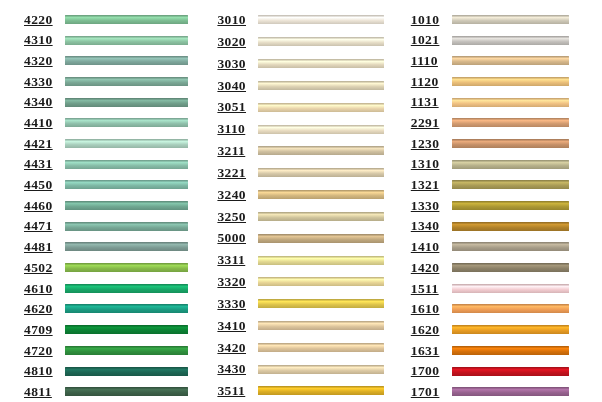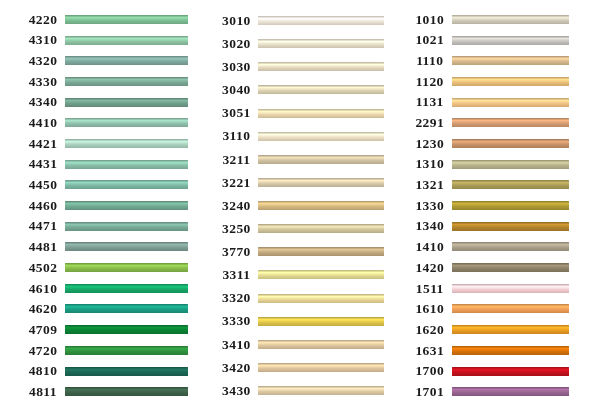--- a/index.html
+++ b/index.html
@@ -35,24 +35,25 @@
     display: flex;
     align-items: center;
     height: 24px;
   }
   .code {
     width: 38px;
     font-size: 13.5px;
     font-weight: bold;
     color: #1b1b1b;
     letter-spacing: 0.4px;
-    text-align: center;
+    text-align: left;
     line-height: 1;
     white-space: nowrap;
     font-family: "Liberation Serif", "DejaVu Serif", serif;
+    text-decoration: underline;
   }
   .swatch {
     height: 9px;
     margin-left: 3px;
     border-radius: 0.5px;
   }
   .col-1 .swatch { width: 123px; }
   .col-2 .swatch { width: 126px; }
   .col-3 .swatch { width: 117px; }
 </style>
@@ -174,21 +175,21 @@
       </div>
       <div class="row">
         <div class="code">3240</div>
         <div class="swatch" style="background: linear-gradient(rgb(169, 146, 102) 0%, rgb(249, 216, 150) 28%, rgb(211, 183, 127) 62%, rgb(186, 161, 112) 100%);"></div>
       </div>
       <div class="row">
         <div class="code">3250</div>
         <div class="swatch" style="background: linear-gradient(rgb(166, 157, 125) 0%, rgb(244, 231, 184) 28%, rgb(207, 196, 156) 62%, rgb(182, 172, 137) 100%);"></div>
       </div>
       <div class="row">
-        <div class="code">3770</div>
+        <div class="code">5000</div>
         <div class="swatch" style="background: linear-gradient(rgb(154, 134, 101) 0%, rgb(227, 198, 149) 28%, rgb(192, 168, 126) 62%, rgb(169, 148, 111) 100%);"></div>
       </div>
       <div class="row">
         <div class="code">3311</div>
         <div class="swatch" style="background: linear-gradient(rgb(182, 174, 117) 0%, rgb(255, 255, 172) 28%, rgb(227, 217, 146) 62%, rgb(200, 191, 128) 100%);"></div>
       </div>
       <div class="row">
         <div class="code">3320</div>
         <div class="swatch" style="background: linear-gradient(rgb(186, 170, 120) 0%, rgb(255, 251, 177) 28%, rgb(232, 213, 150) 62%, rgb(204, 187, 132) 100%);"></div>
       </div>
@@ -201,20 +202,24 @@
         <div class="swatch" style="background: linear-gradient(rgb(176, 157, 125) 0%, rgb(255, 231, 184) 28%, rgb(220, 196, 156) 62%, rgb(194, 172, 137) 100%);"></div>
       </div>
       <div class="row">
         <div class="code">3420</div>
         <div class="swatch" style="background: linear-gradient(rgb(177, 156, 123) 0%, rgb(255, 230, 182) 28%, rgb(221, 195, 154) 62%, rgb(194, 172, 136) 100%);"></div>
       </div>
       <div class="row">
         <div class="code">3430</div>
         <div class="swatch" style="background: linear-gradient(rgb(176, 161, 131) 0%, rgb(255, 237, 194) 28%, rgb(220, 201, 164) 62%, rgb(194, 177, 144) 100%);"></div>
       </div>
+      <div class="row">
+        <div class="code">3511</div>
+        <div class="swatch" style="background: linear-gradient(rgb(176, 139, 29) 0%, rgb(255, 205, 42) 28%, rgb(220, 174, 36) 62%, rgb(194, 153, 32) 100%);"></div>
+      </div>
     </div>
   <div class="column col-3">
       <div class="row">
         <div class="code">1010</div>
         <div class="swatch" style="background: linear-gradient(rgb(166, 161, 147) 0%, rgb(244, 237, 217) 28%, rgb(207, 201, 184) 62%, rgb(182, 177, 162) 100%);"></div>
       </div>
       <div class="row">
         <div class="code">1021</div>
         <div class="swatch" style="background: linear-gradient(rgb(157, 154, 151) 0%, rgb(231, 228, 223) 28%, rgb(196, 193, 189) 62%, rgb(172, 170, 166) 100%);"></div>
       </div>

